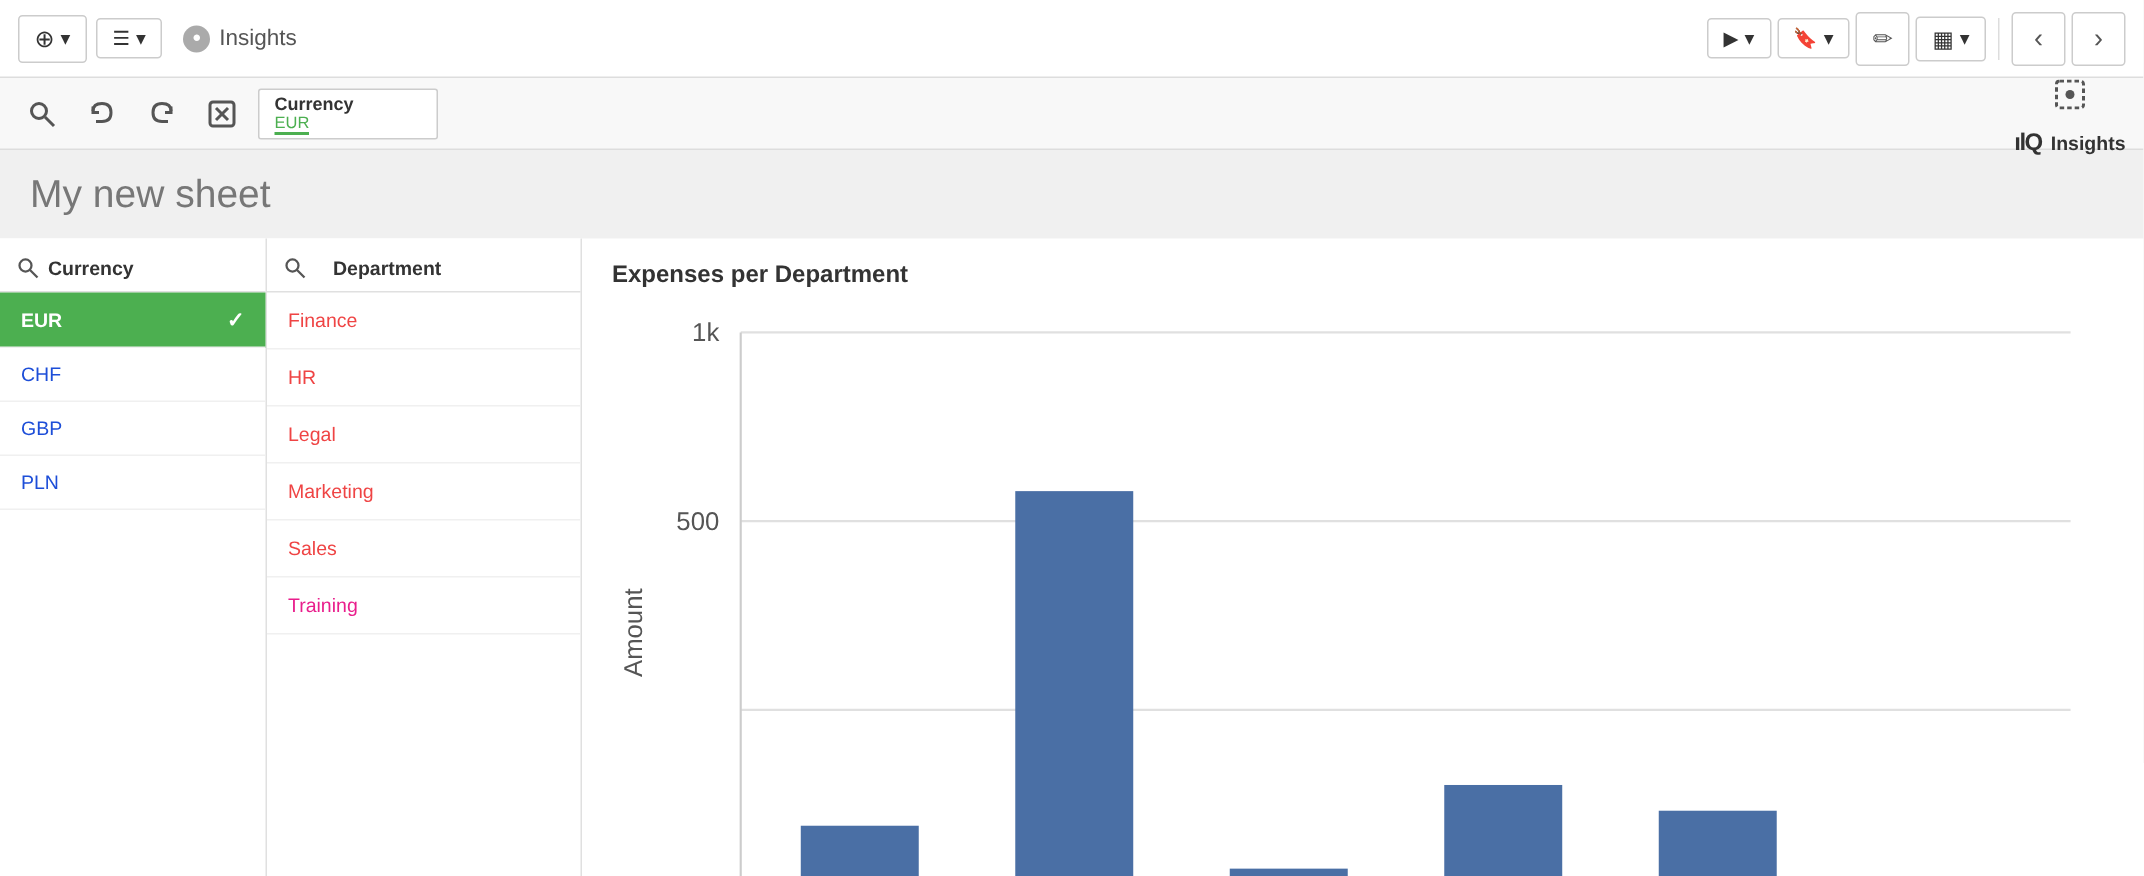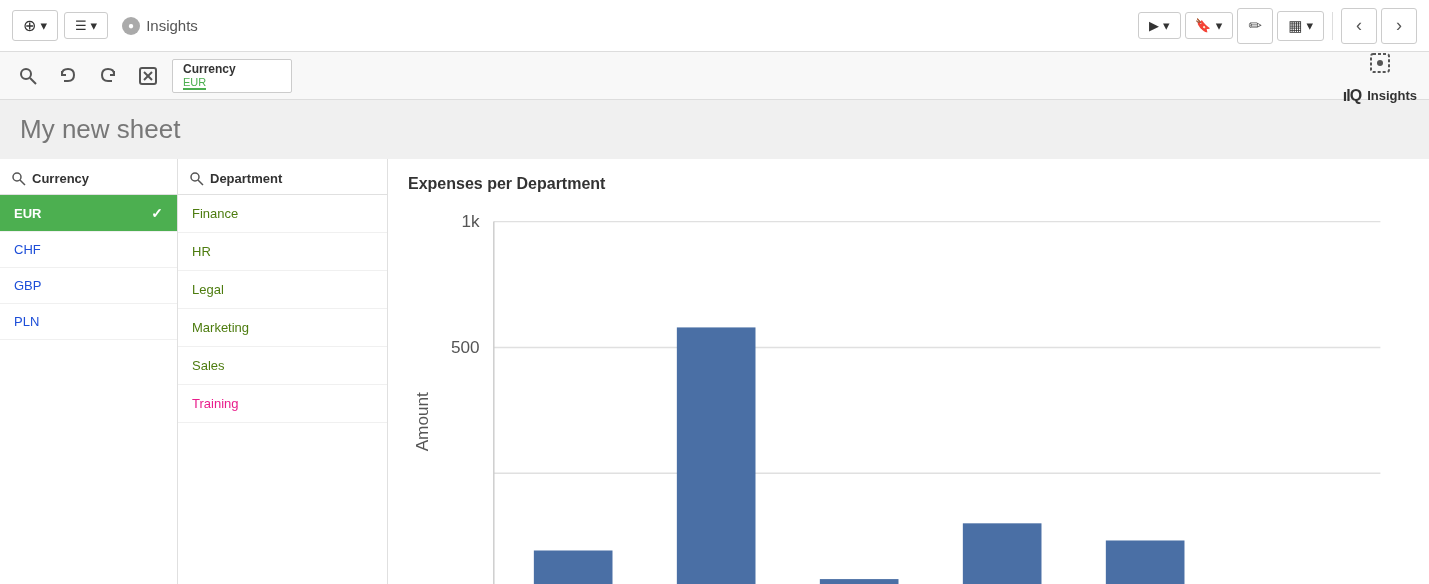--- a/index.html
+++ b/index.html
@@ -80,28 +80,28 @@
     }
     .filter-list-item.active { background: #4caf50; color: #fff; font-weight: 700; }
     .check-icon { font-size: 14px; }
 
     
     .dept-panel {
       width: 210px; border-right: 1px solid #e0e0e0;
       display: flex; flex-direction: column; background: #fff;
     }
     .dept-panel-header {
-      display: flex; align-items: center; gap: 6px;
+      display: flex; align-items: center; gap: 18px;
       padding: 12px 12px 8px; font-size: 13px; font-weight: 700; color: #333;
       border-bottom: 1px solid #e0e0e0;
       text-align: center;
     }
     .dept-list-item {
       padding: 11px 14px; font-size: 13px;
-      border-bottom: 1px solid #f0f0f0; cursor: pointer; color: #4d7c0f;
+      border-bottom: 1px solid #f0f0f0; cursor: pointer; color: #ef4444;
     }
     .dept-list-item.pink { color: #e91e8c; }
 
     
     .chart-area {
       flex: 1; padding: 16px 20px; display: flex; flex-direction: column;
     }
     .chart-title {
       font-size: 16px; font-weight: 700; color: #333; 
     }

